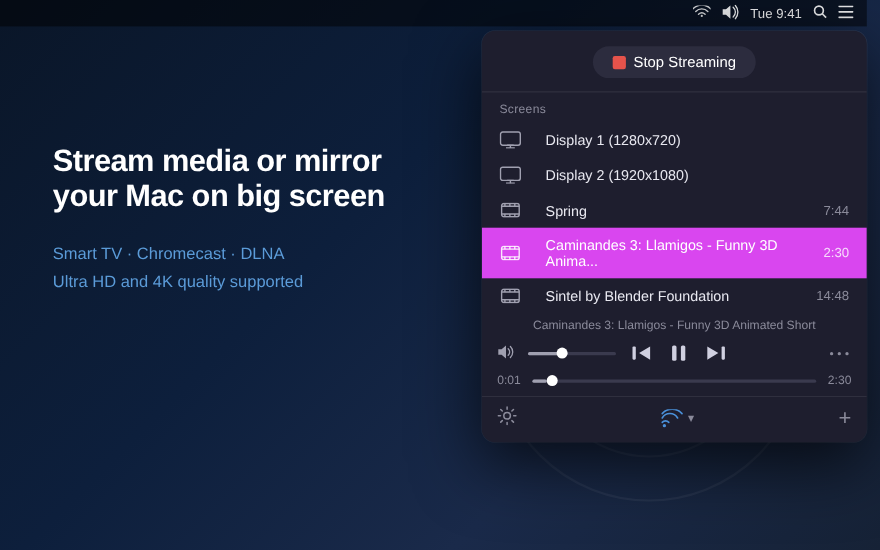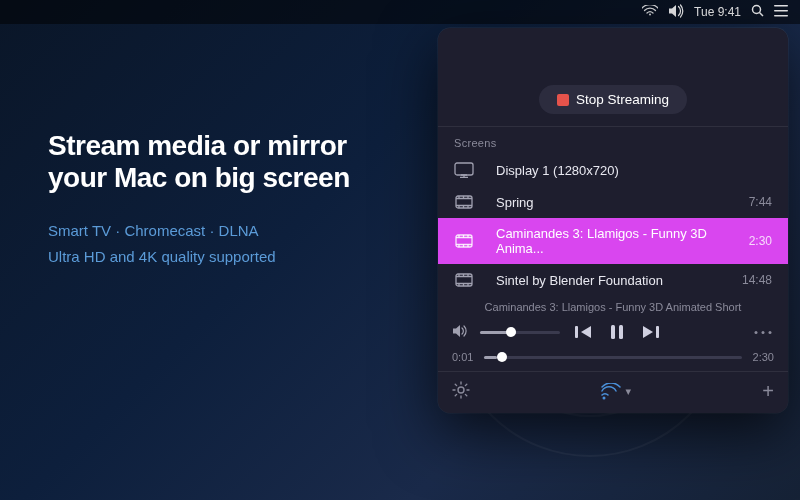--- a/index.html
+++ b/index.html
@@ -35,21 +35,21 @@
       font-size: 15px;
       line-height: 1.7;
       font-weight: 400;
     }
 
     
     .menu-bar {
       position: absolute;
       top: 0;
       left: 0;
-      right: 0;
+      right: 12px;
       height: 24px;
       background: rgba(0,0,0,0.5);
       display: flex;
       align-items: center;
       justify-content: flex-end;
       padding: 0 12px;
       gap: 10px;
     }
 
     .menu-bar-item {
@@ -70,21 +70,20 @@
       box-shadow: 0 20px 60px rgba(0,0,0,0.7), 0 0 0 0.5px rgba(255,255,255,0.1);
     }
 
     
     .stop-streaming-bar {
       display: flex;
       justify-content: center;
       align-items: center;
       padding: 14px 0 12px;
       border-bottom: 1px solid rgba(255,255,255,0.08);
-      margin-top: 43px;
     }
 
     .stop-streaming-btn {
       display: flex;
       align-items: center;
       gap: 7px;
       background: #2c2c3e;
       border: none;
       border-radius: 20px;
       padding: 7px 18px;
@@ -395,20 +394,31 @@
       <svg width="20" height="16" viewBox="0 0 20 16" fill="none">
         <rect x="1" y="1" width="18" height="12" rx="2" stroke="#a0a0b0" stroke-width="1.3"></rect>
         <line x1="7" y1="13" x2="13" y2="13" stroke="#a0a0b0" stroke-width="1.3"></line>
         <line x1="10" y1="13" x2="10" y2="15.5" stroke="#a0a0b0" stroke-width="1.3"></line>
         <line x1="6" y1="15.5" x2="14" y2="15.5" stroke="#a0a0b0" stroke-width="1.3"></line>
       </svg>
     </div>
     <span class="list-item-label">Display 1 (1280x720)</span>
   </div>
 
+  <div class="list-item">
+    <div class="list-item-icon monitor-icon">
+      <svg width="20" height="16" viewBox="0 0 20 16" fill="none">
+        <rect x="1" y="1" width="18" height="12" rx="2" stroke="#a0a0b0" stroke-width="1.3"></rect>
+        <line x1="7" y1="13" x2="13" y2="13" stroke="#a0a0b0" stroke-width="1.3"></line>
+        <line x1="10" y1="13" x2="10" y2="15.5" stroke="#a0a0b0" stroke-width="1.3"></line>
+        <line x1="6" y1="15.5" x2="14" y2="15.5" stroke="#a0a0b0" stroke-width="1.3"></line>
+      </svg>
+    </div>
+    <span class="list-item-label">Display 2 (1920x1080)</span>
+  </div>
 
 
   <div class="list-item">
     <div class="list-item-icon film-icon">
       <svg width="18" height="14" viewBox="0 0 18 14" fill="none">
         <rect x="1" y="1" width="16" height="12" rx="2" stroke="#a0a0b0" stroke-width="1.3"></rect>
         <line x1="1" y1="3.5" x2="17" y2="3.5" stroke="#a0a0b0" stroke-width="1.3"></line>
         <line x1="1" y1="10.5" x2="17" y2="10.5" stroke="#a0a0b0" stroke-width="1.3"></line>
         <line x1="4" y1="1" x2="4" y2="3.5" stroke="#a0a0b0" stroke-width="1.3"></line>
         <line x1="8.5" y1="1" x2="8.5" y2="3.5" stroke="#a0a0b0" stroke-width="1.3"></line>

